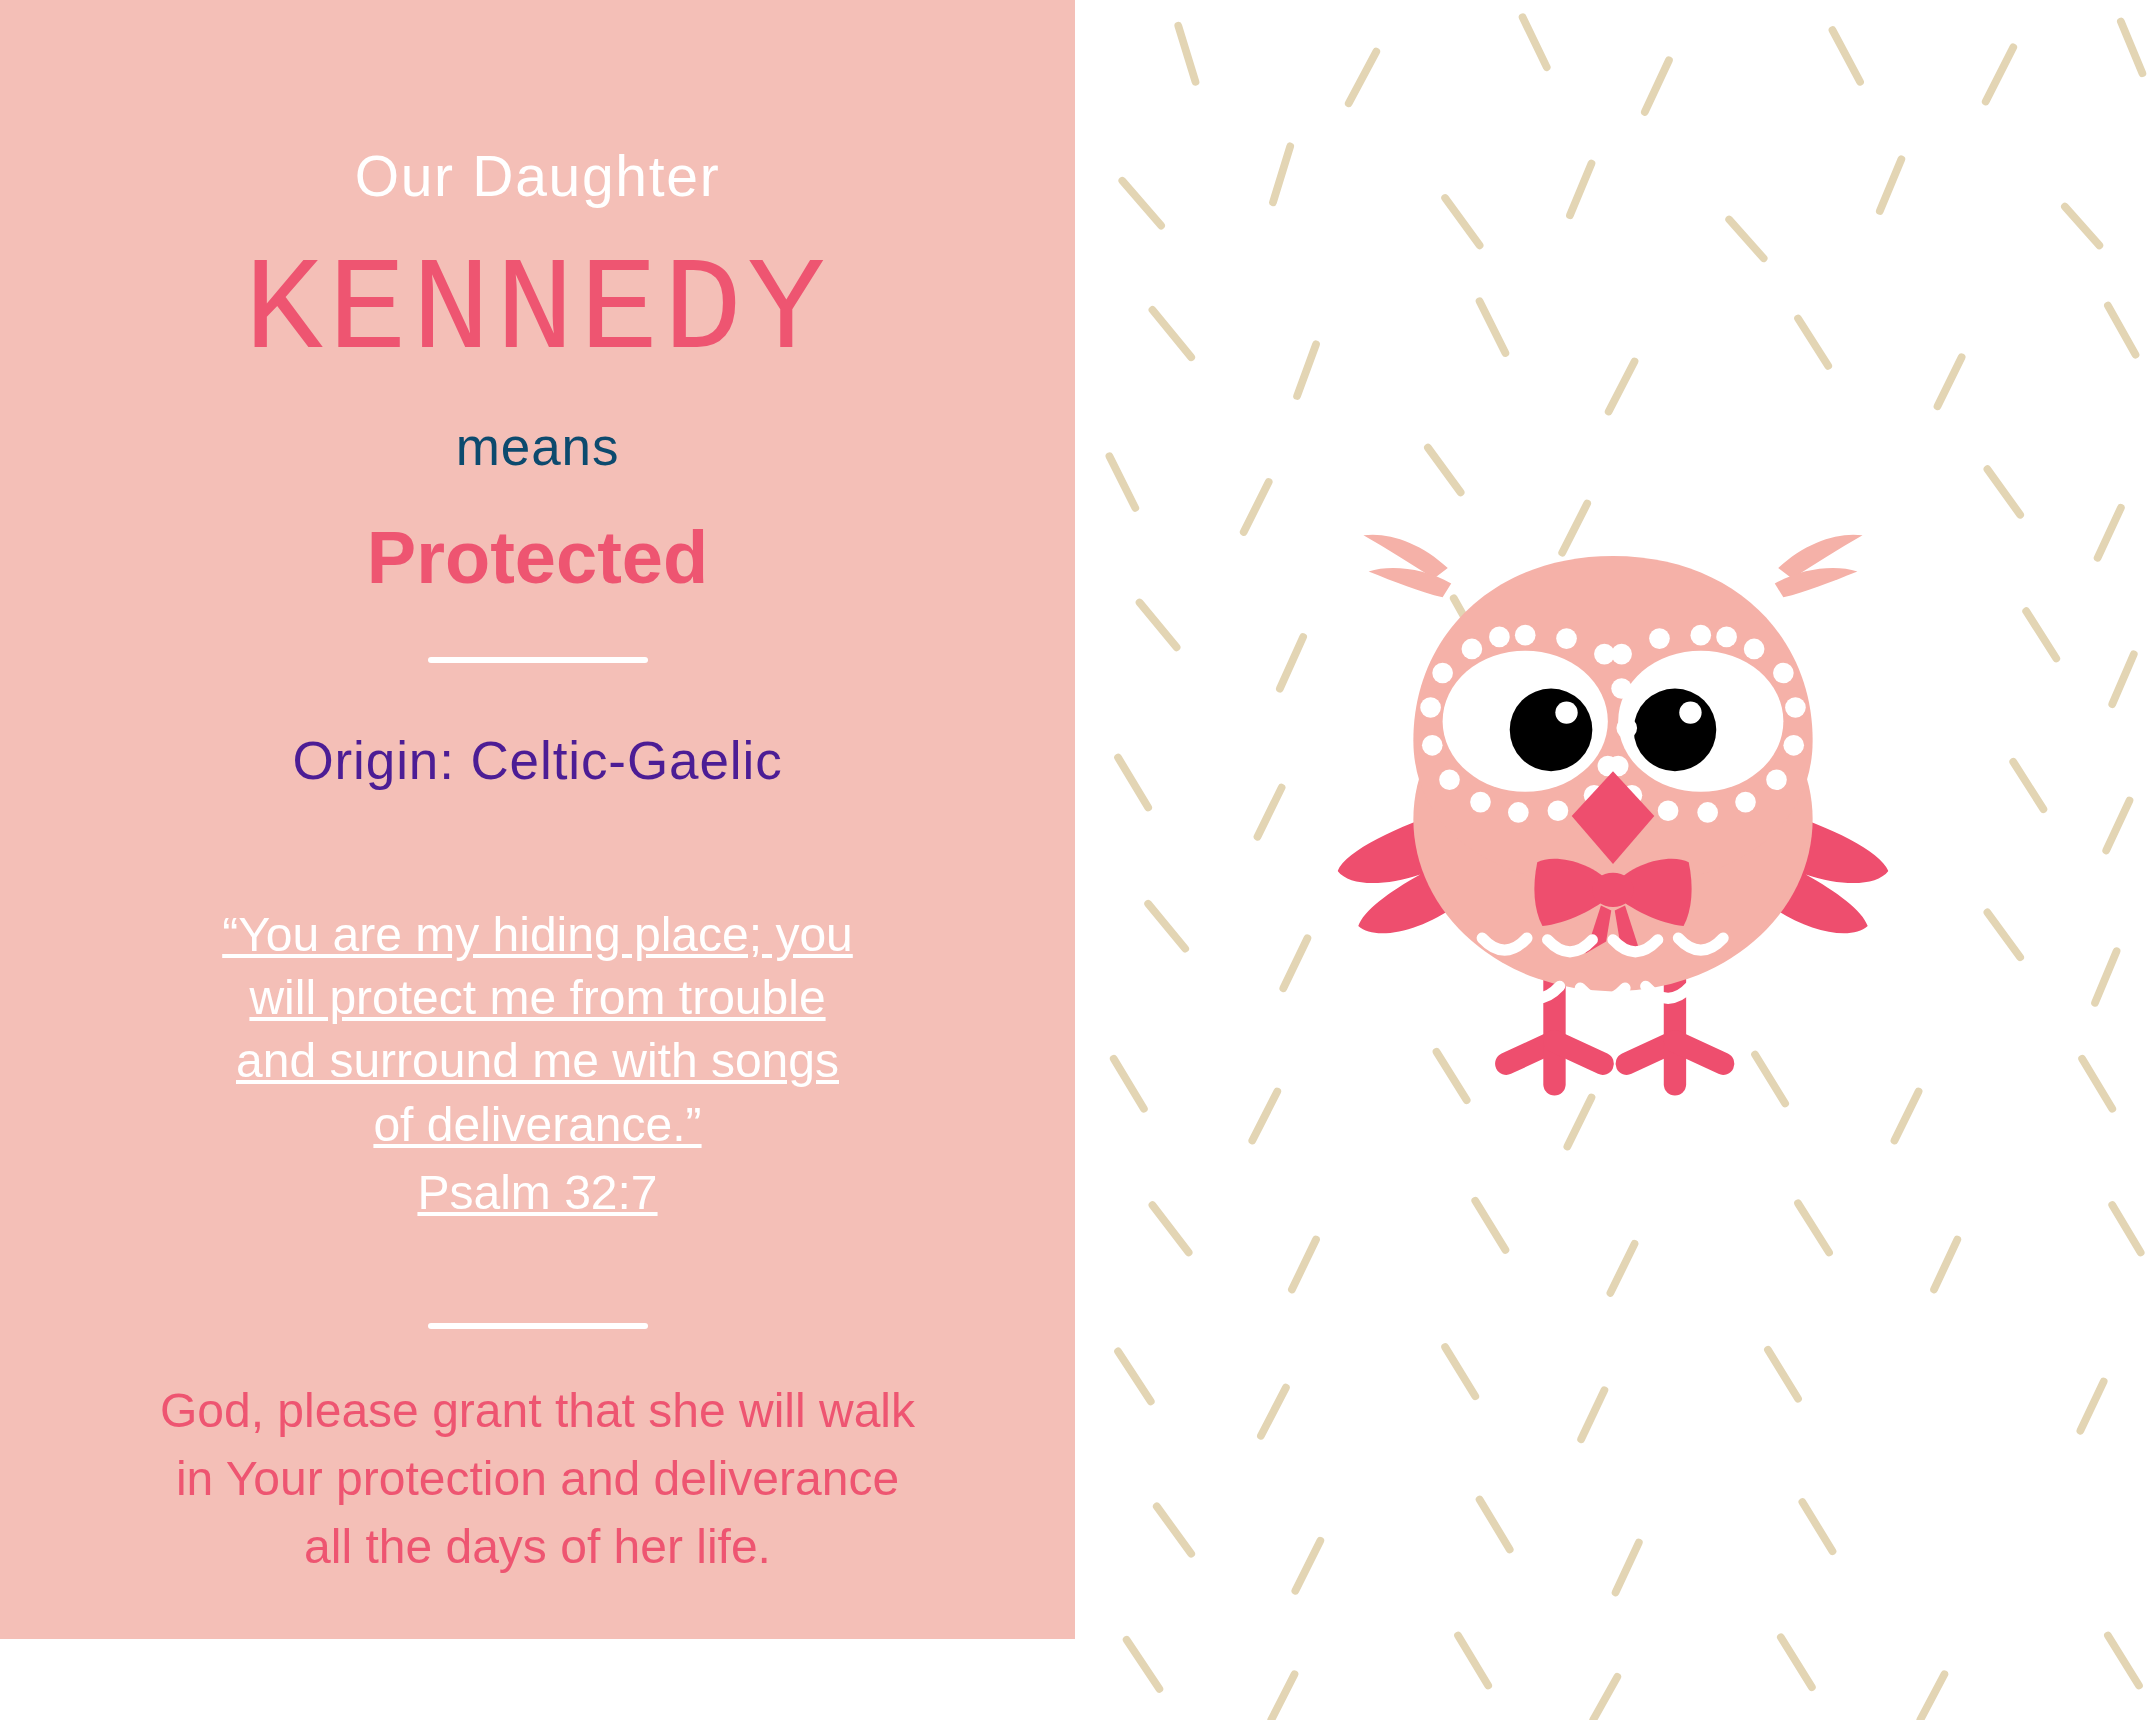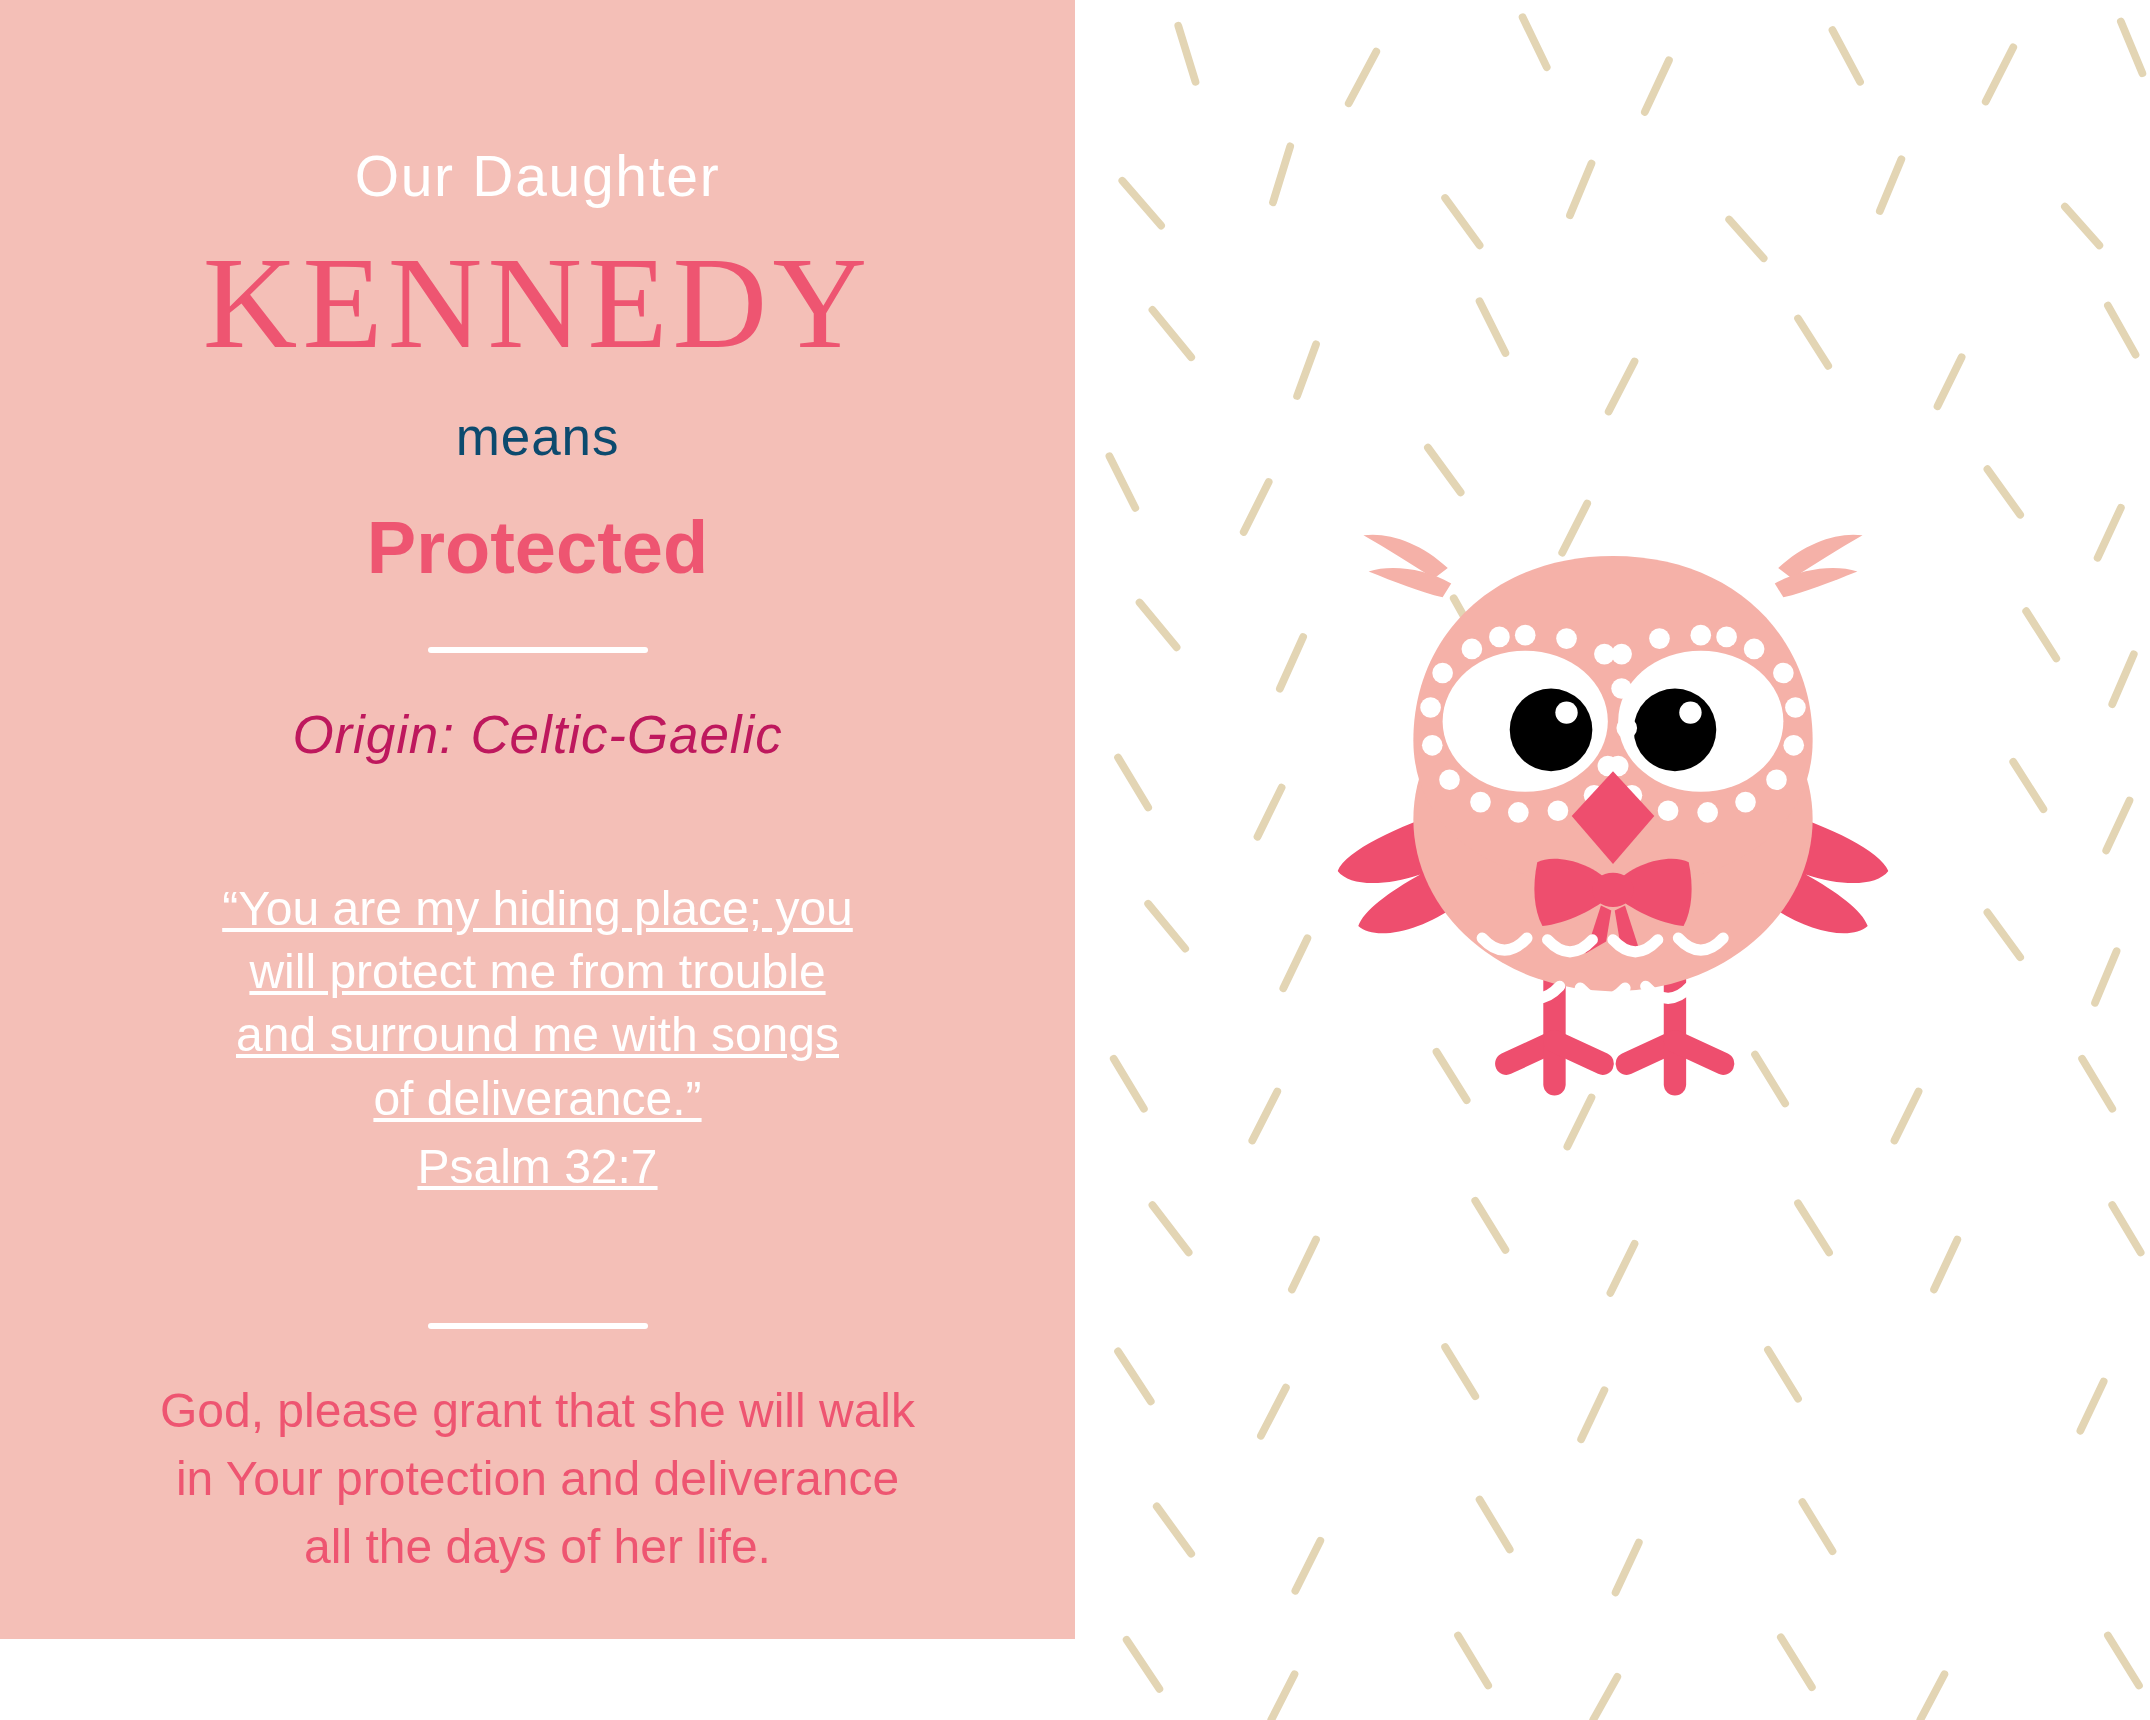--- a/index.html
+++ b/index.html
@@ -35,22 +35,22 @@
     margin-top: 148px;
     font-family: "Liberation Sans", sans-serif;
     font-size: 57px;
     font-weight: 300;
     letter-spacing: 1.7px;
     color: #ffffff;
     line-height: 1;
   }
 
   .name {
-    margin-top: 29px;
-    font-family: Liberation Serif, serif;
+    margin-top: 39px;
+    font-family: Liberation Mono, monospace;
     font-size: 131px;
     font-weight: 400;
     letter-spacing: 5.2px;
     color: #ee5571;
     line-height: 1.05;
   }
 
   .means {
     margin-top: 38px;
     font-size: 53px;
@@ -72,27 +72,26 @@
   .divider {
     width: 220px;
     height: 6px;
     background: #ffffff;
     border-radius: 3.4px;
   }
   #divider-top { margin-top: 62px; }
   #divider-bottom { margin-top: 0px; }
 
   .origin {
-    margin-top: 55px;
+    margin-top: 71px;
     font-size: 53px;
     font-weight: 300;
     letter-spacing: 0.9px;
-    color: #be185d;
+    color: #4c1d95;
     line-height: 1;
-    font-style: italic;
   }
 
   .verse {
     margin-top: 116px;
     font-size: 48px;
     font-weight: 300;
     color: #ffffff;
     line-height: 1.32;
     text-align: center;
     width: 774px;

